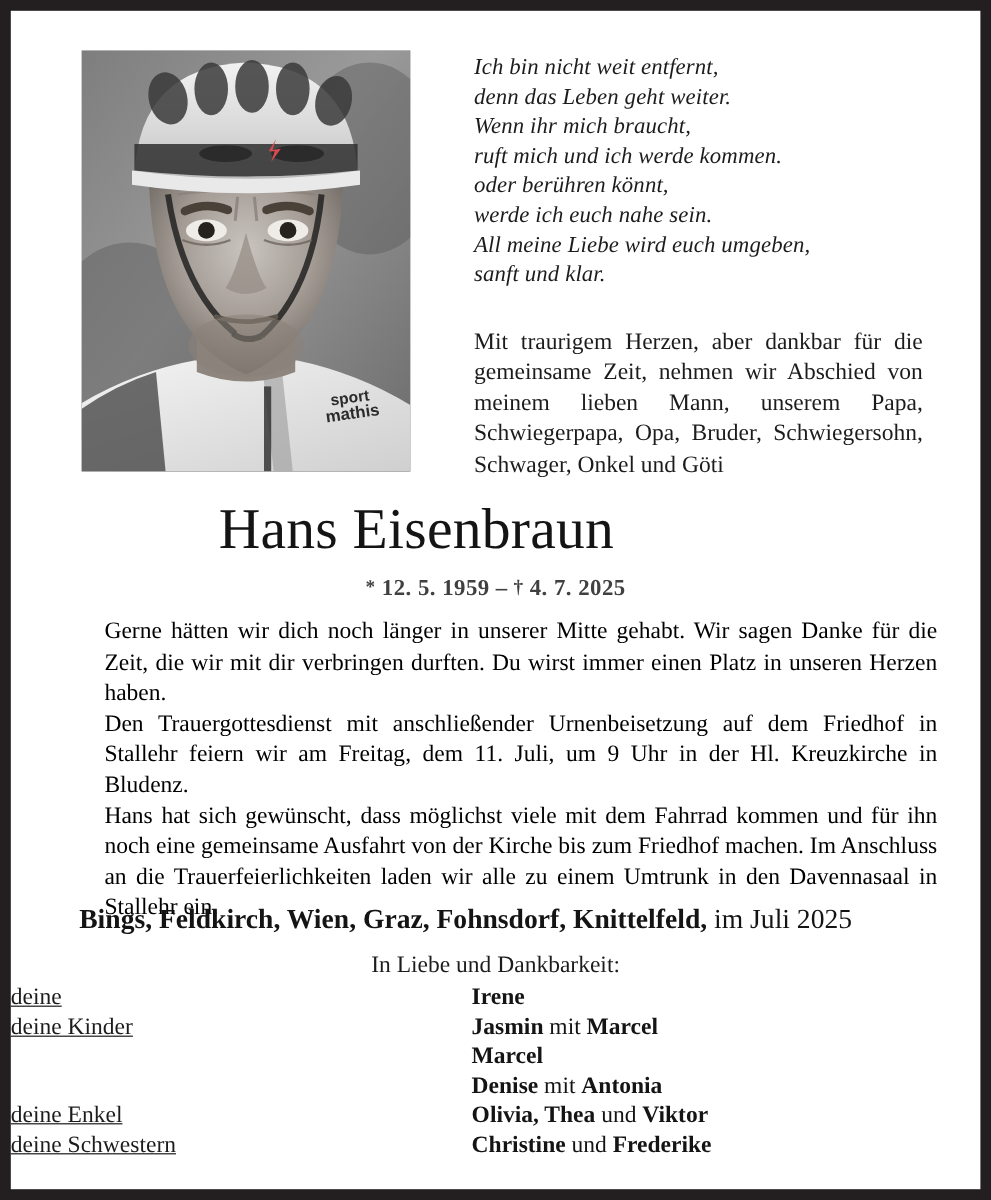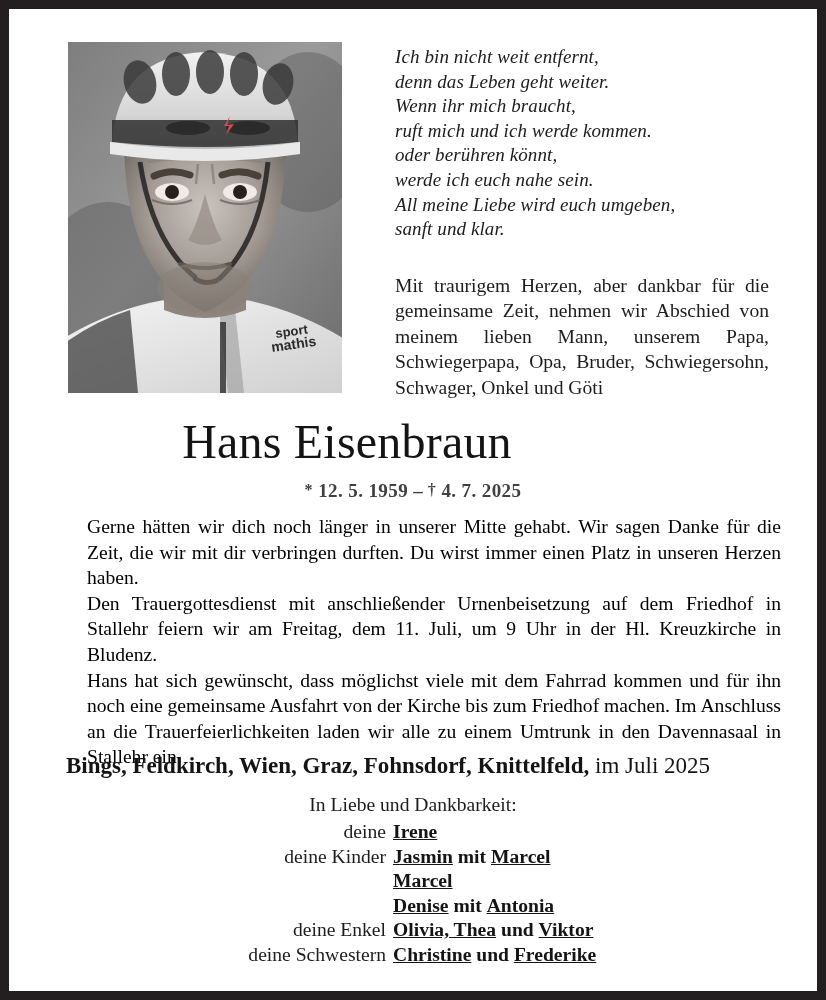--- a/index.html
+++ b/index.html
@@ -154,34 +154,35 @@
     width: 808px;
     font-size: 19.6px;
     line-height: 24.6px;
   }
   .family-row {
     display: flex;
     width: 100%;
   }
   .fam-rel {
     width: 384px;
-    text-align: right;
+    text-align: left;
     padding-right: 7px;
     box-sizing: border-box;
     color: #1c1c1c;
     white-space: nowrap;
+    text-decoration: underline;
   }
   .fam-names {
     flex: 1;
     text-align: left;
     color: #141414;
     white-space: nowrap;
   }
-  .fam-names b { font-weight: bold; text-decoration: underline; }
-  .fam-names .lk { font-weight: bold; }
+  .fam-names b { font-weight: bold; }
+  .fam-names .lk { font-weight: normal; }
 </style>
 </head>
 <body>
 
 <div id="notice">
   <div id="sheet">
 
     <div class="top-block">
 
       <div class="portrait">

